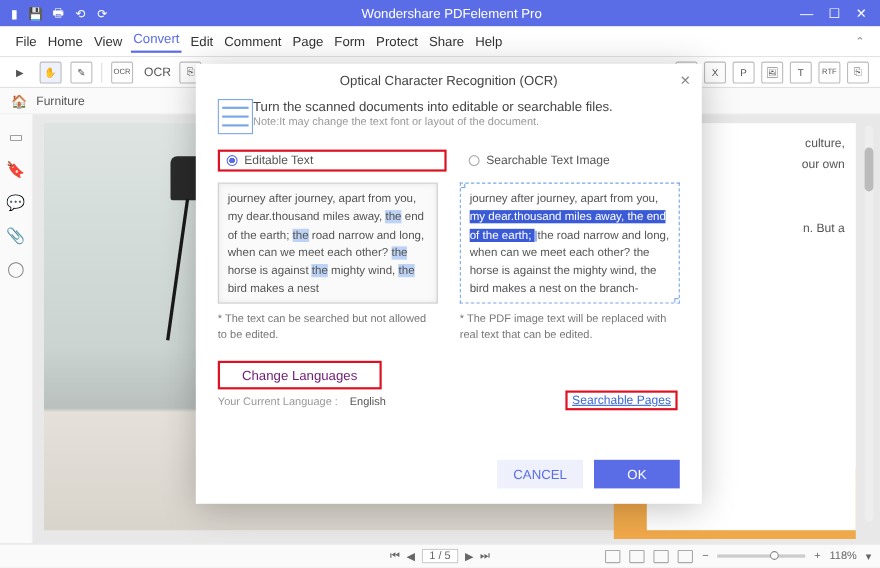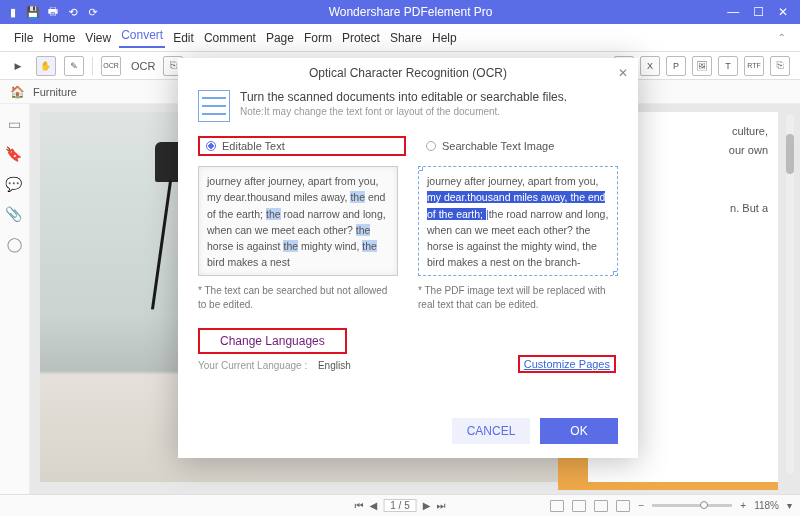--- a/index.html
+++ b/index.html
@@ -34,21 +34,21 @@
 .chair .leg { position:absolute; top:48px; width:3px; height:130px; background:#1a1a1a; }
 .chair .leg.l1 { left:10px; transform:rotate(8deg);} .chair .leg.l2 { left:35px;} .chair .leg.l3 { left:62px; transform:rotate(-8deg);}
 .doc-bg-right { position:absolute; right:22px; top:8px; width:190px; height:370px; background:#fff; padding:10px; font-size:11px; color:#555; line-height:1.7;}
 .orange-block { position:absolute; right:22px; bottom:4px; width:220px; height:65px; background:#f0a94a;}
 .right-scroll { position:absolute; right:6px; top:10px; width:8px; height:360px; background:#eee; border-radius:4px;}
 .right-scroll .thumb { position:absolute; top:20px; width:8px; height:40px; background:#bbb; border-radius:4px;}
 
 .dialog { position: absolute; left: 178px; top: 58px; width: 460px; height: 400px; background: #fff; box-shadow: 0 4px 30px rgba(0,0,0,0.25); display: flex; flex-direction: column; }
 .dialog .dtitle { text-align: center; font-size: 12px; color: #444; padding: 8px 0 4px; position: relative; }
 .dialog .close { position: absolute; right: 10px; top: 8px; color: #888; font-size: 12px; cursor: pointer; }
-.dialog .dhead { display: flex; gap: 10px; padding: 6px 20px 10px; }
+.dialog .dhead { display: flex; padding: 6px 20px 10px; }
 .dialog .dicon { width: 32px; height: 32px; border: 1px solid #7aa7e8; display:flex; flex-direction:column; justify-content:space-around; padding:3px;}
 .dialog .dicon div{height:2px;background:#7aa7e8;}
 .dialog .dhead .txt h3 { font-size: 12px; font-weight: normal; color: #444; }
 .dialog .dhead .txt p { font-size: 10px; color: #999; margin-top: 2px; }
 
 .options { display: flex; padding: 4px 20px 6px; gap: 20px; }
 .opt { flex: 1; display: flex; align-items: center; gap: 6px; font-size: 11px; color: #555; }
 .opt .radio { width: 10px; height: 10px; border: 1px solid #aaa; border-radius: 50%; display: inline-block; }
 .opt .radio.checked { border-color: #5a6de6; background: radial-gradient(circle,#5a6de6 0 45%,#fff 46% 100%);}
 .opt.editable { border: 2px solid #d12; padding: 2px 6px; }
@@ -204,21 +204,21 @@
   <div class="notes">
     <div class="note">* The text can be searched but not allowed to be edited.</div>
     <div class="note">* The PDF image text will be replaced with real text that can be edited.</div>
   </div>
   <div class="langrow">
     <span class="langbtn">Change Languages</span>
     <div class="langinfo">
       <span>Your Current Language :</span>
       <span class="val">English</span>
     </div>
-    <span class="custpages">Customize Pages</span>
+    <span class="custpages">Searchable Pages</span>
   </div>
   <div class="dbuttons">
     <div class="btn cancel">CANCEL</div>
     <div class="btn ok">OK</div>
   </div>
 </div>
 
 <div class="statusbar">
   <div class="pager">
     <span>⏮</span>

